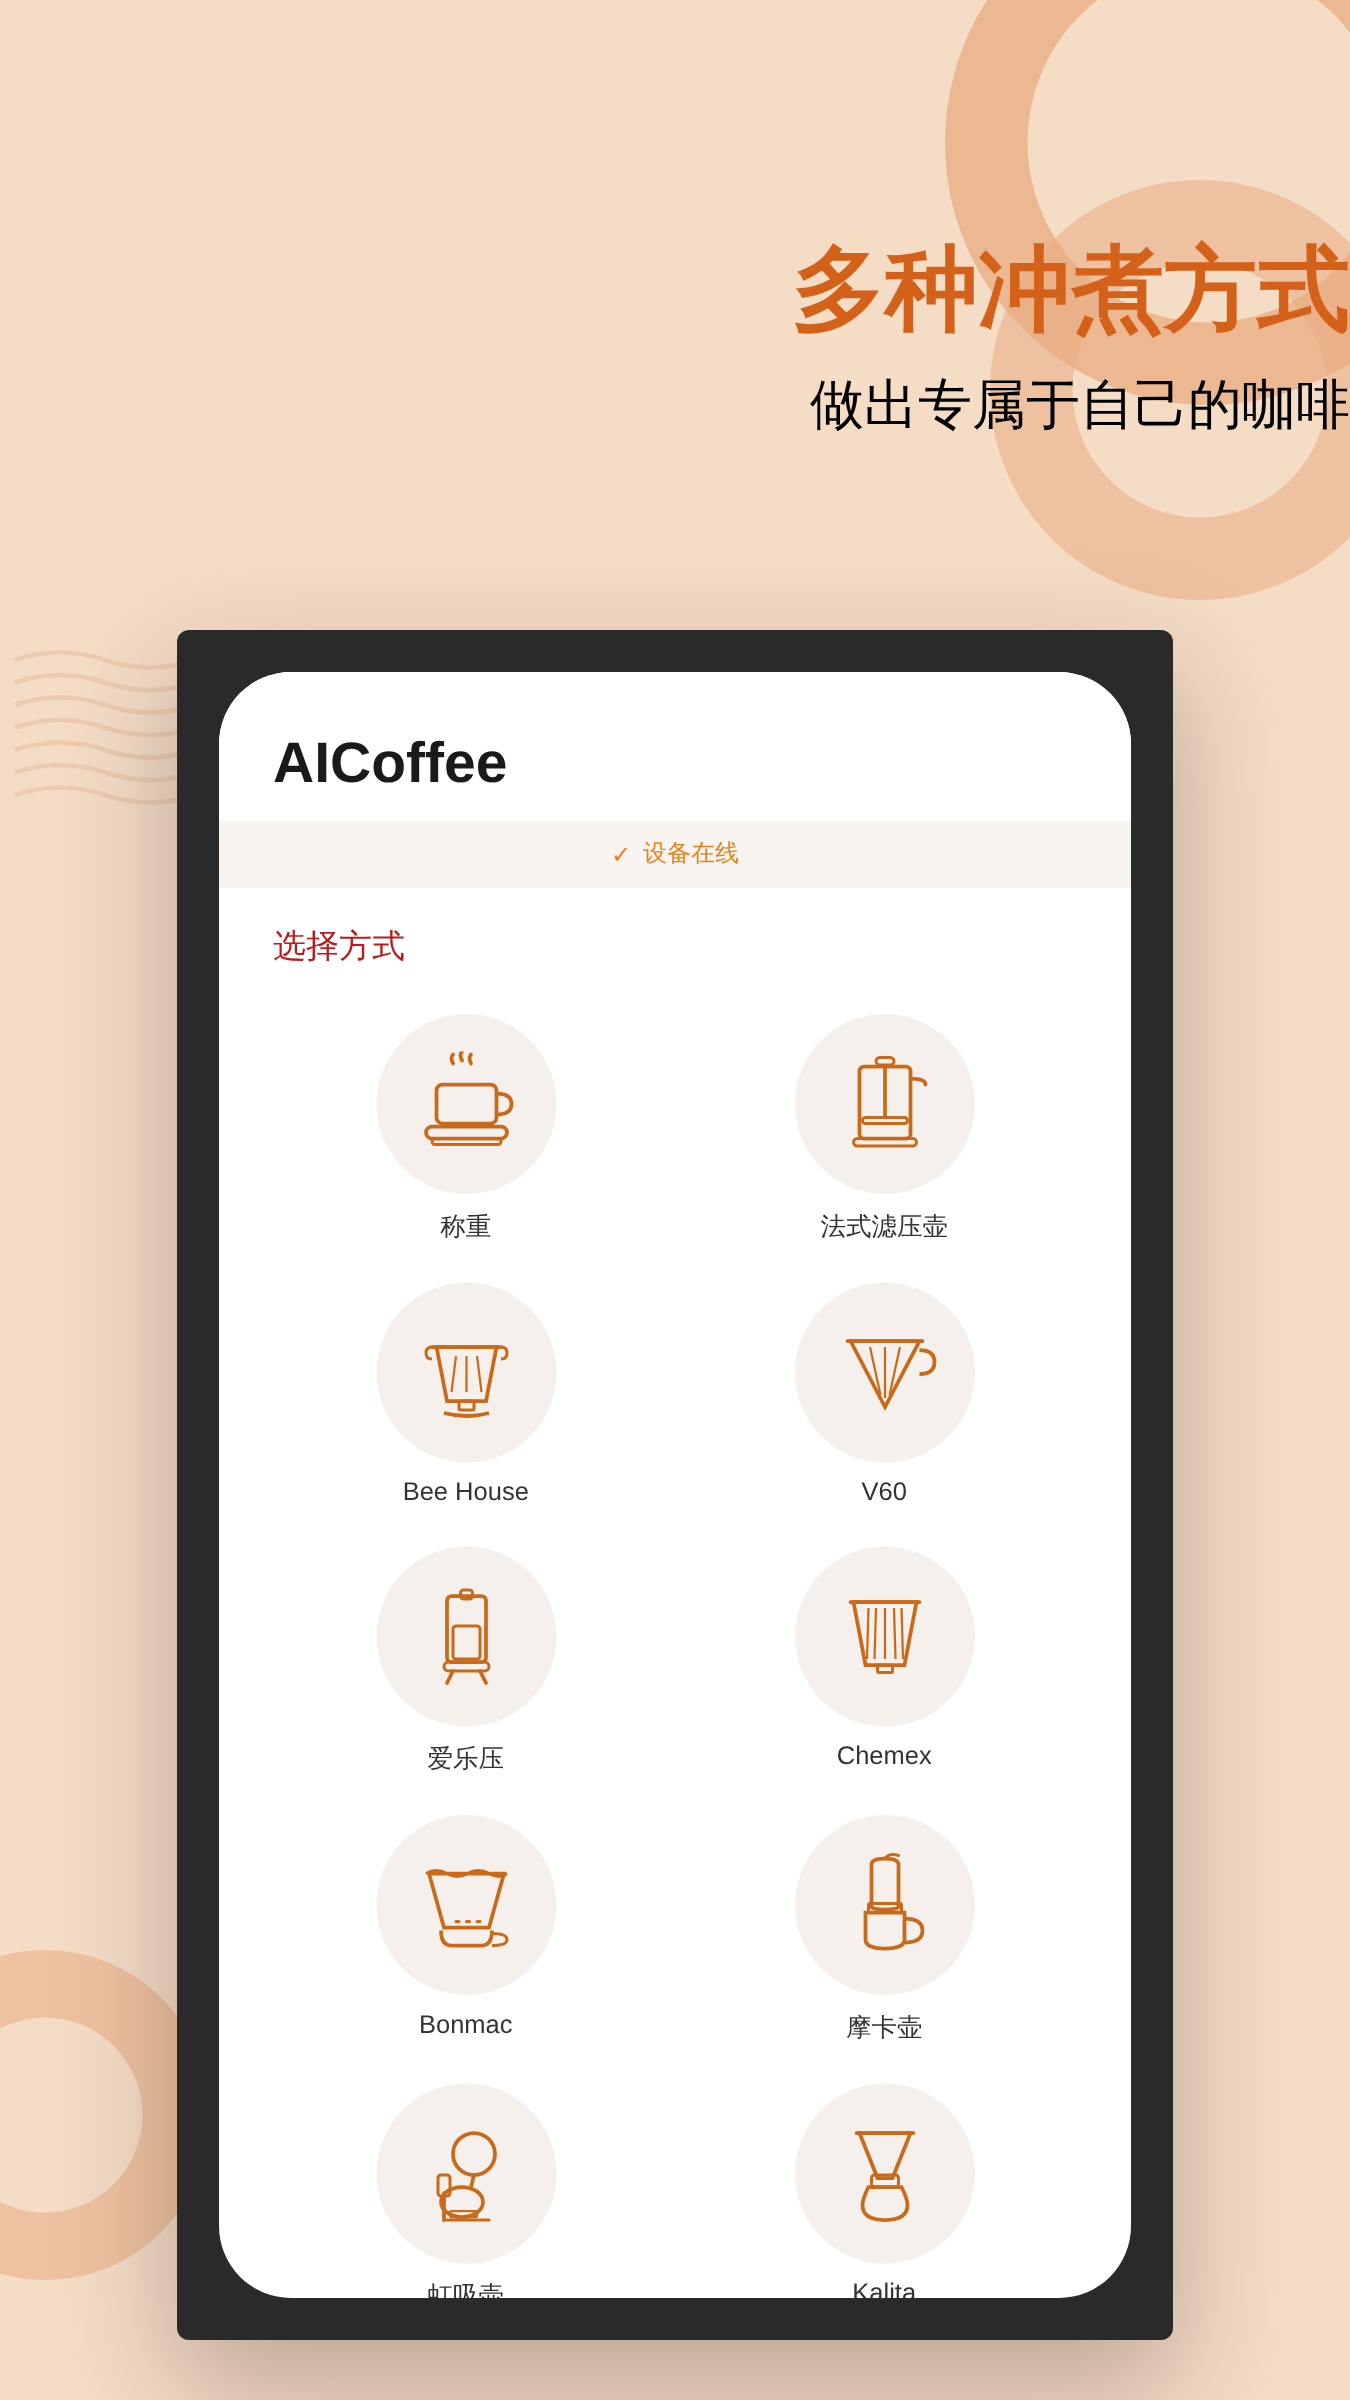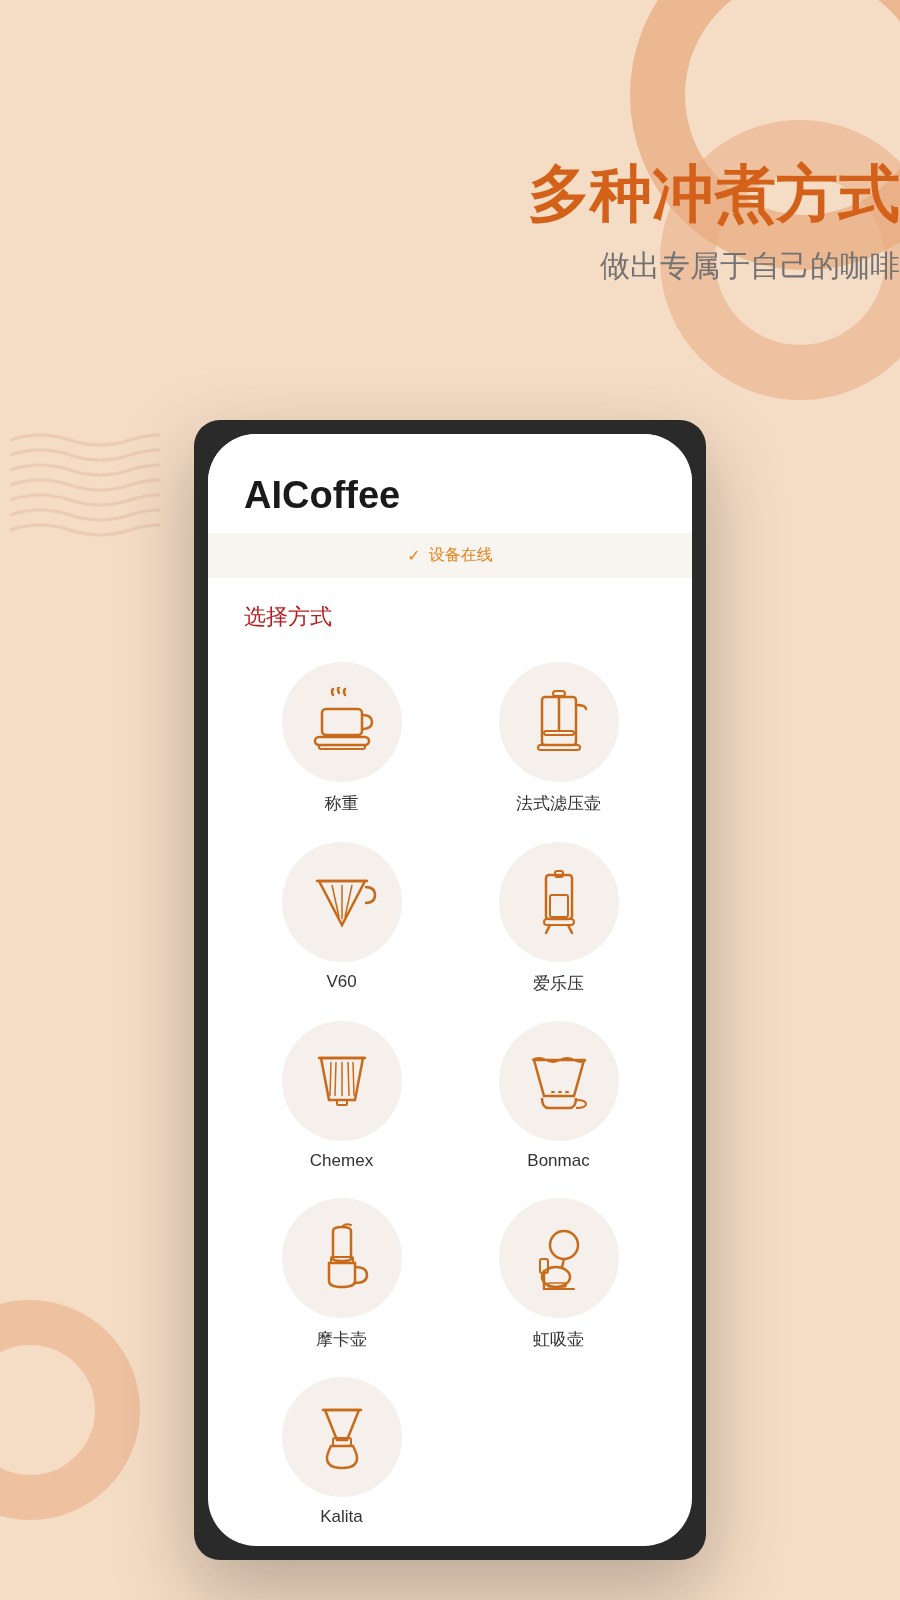--- a/index.html
+++ b/index.html
@@ -78,40 +78,40 @@
 
     .hero-title {
       font-size: 62px;
       font-weight: 900;
       color: #d4611a;
       line-height: 1.1;
       margin-bottom: 18px;
     }
 
     .hero-subtitle {
-      font-size: 30px;
-      color: #737373;
+      font-size: 36px;
+      color: #000000;
       font-weight: 400;
     }
 
     
     .phone-wrapper {
       position: absolute;
       top: 420px;
       left: 50%;
       transform: translateX(-50%);
       z-index: 2;
     }
 
     .phone-outer {
-      width: 512px;
+      width: 664px;
       height: 1140px;
       background: #2a2a2a;
-      border-radius: 26px;
-      padding: 14px;
+      border-radius: 8px;
+      padding: 28px;
       box-shadow: 0 30px 80px rgba(0,0,0,0.25);
     }
 
     .phone-inner {
       width: 100%;
       height: 100%;
       background: #fff;
       border-radius: 48px;
       overflow: hidden;
       display: flex;
@@ -271,20 +271,41 @@
               <rect x="20" y="44" width="30" height="4" rx="2" stroke="#c96a1a" stroke-width="2" fill="none"></rect>
 
               <path d="M52,18 Q62,18 62,22" stroke="#c96a1a" stroke-width="2.5" fill="none" stroke-linecap="round"></path>
 
               <rect x="14" y="58" width="42" height="5" rx="2.5" stroke="#c96a1a" stroke-width="2" fill="none"></rect>
             </svg>
           </div>
           <span class="method-label">法式滤压壶</span>
         </div>
 
+        <div class="method-item">
+          <div class="method-icon-circle">
+            <svg viewBox="0 0 70 70" fill="none" xmlns="http://www.w3.org/2000/svg">
+
+              <path d="M15,18 L22,54 L48,54 L55,18 Z" stroke="#c96a1a" stroke-width="2.5" fill="none"></path>
+
+              <path d="M12,18 L58,18" stroke="#c96a1a" stroke-width="2.5" stroke-linecap="round"></path>
+              <path d="M12,18 Q8,18 8,22 Q8,26 12,26" stroke="#c96a1a" stroke-width="2" fill="none"></path>
+              <path d="M58,18 Q62,18 62,22 Q62,26 58,26" stroke="#c96a1a" stroke-width="2" fill="none"></path>
+
+              <line x1="28" y1="24" x2="25" y2="48" stroke="#c96a1a" stroke-width="1.5"></line>
+              <line x1="35" y1="24" x2="35" y2="48" stroke="#c96a1a" stroke-width="1.5"></line>
+              <line x1="42" y1="24" x2="45" y2="48" stroke="#c96a1a" stroke-width="1.5"></line>
+
+              <rect x="30" y="54" width="10" height="6" rx="1" stroke="#c96a1a" stroke-width="2" fill="none"></rect>
+
+              <path d="M20,62 Q35,66 50,62" stroke="#c96a1a" stroke-width="2.5" fill="none"></path>
+            </svg>
+          </div>
+          <span class="method-label">Bee House</span>
+        </div>
 
         <div class="method-item">
           <div class="method-icon-circle">
             <svg viewBox="0 0 70 70" fill="none" xmlns="http://www.w3.org/2000/svg">
 
               <path d="M12,14 L35,58 L58,14 Z" stroke="#c96a1a" stroke-width="2.5" fill="none"></path>
 
               <line x1="10" y1="14" x2="60" y2="14" stroke="#c96a1a" stroke-width="2.5" stroke-linecap="round"></line>
 
               <line x1="25" y1="18" x2="32" y2="50" stroke="#c96a1a" stroke-width="1.5"></line>

